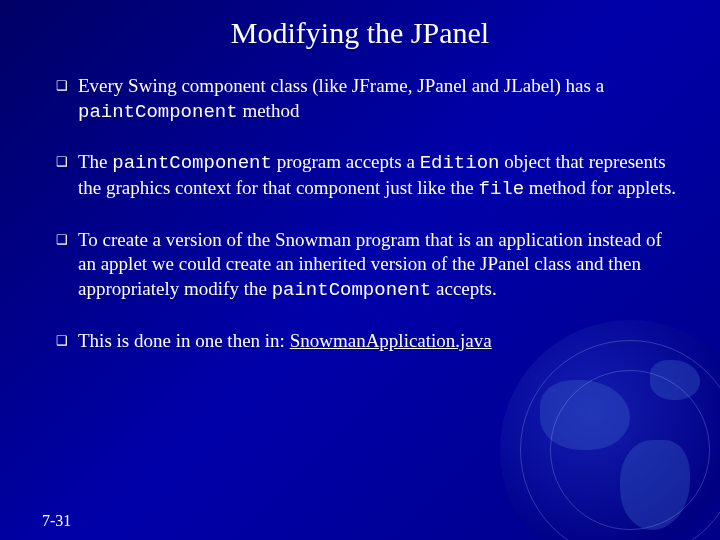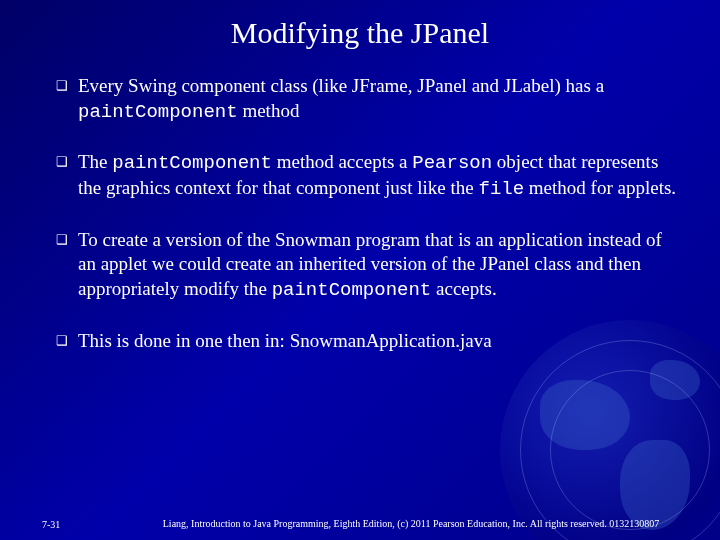--- a/index.html
+++ b/index.html
@@ -54,33 +54,33 @@
     font-size: 19px;
     line-height: 1.3;
   }
   .bullet .marker {
     flex: 0 0 22px;
     font-size: 13px;
     padding-top: 4px;
   }
   .bullet .text { flex: 1; }
   .mono { font-family: "Courier New", monospace; }
-  .underline { }
+  .underline { text-decoration: underline; }
   .footer {
     position: absolute;
     bottom: 6px;
     left: 0;
     width: 100%;
     display: flex;
     align-items: flex-end;
     font-size: 10px;
     padding: 0 20px 4px 42px;
   }
   .page-num {
-    font-size: 10px;
+    font-size: 16px;
     flex: 0 0 80px;
   }
   .copyright {
     flex: 1;
     text-align: center;
     line-height: 1.2;
     padding: 0 40px;
   }
 </style>
 </head>
@@ -99,21 +99,21 @@
   <div class="bullet">
     <div class="marker">❑</div>
     <div class="text">
       <span>Every Swing component class (like JFrame, JPanel and JLabel) has a </span><span class="mono">paintComponent</span><span> method</span>
     </div>
   </div>
 
   <div class="bullet">
     <div class="marker">❑</div>
     <div class="text">
-      <span>The </span><span class="mono">paintComponent</span><span> method accepts a </span><span class="mono">Pearson</span><span> object that represents the graphics context for that component just like the </span><span class="mono">file</span><span> method for applets.</span>
+      <span>The </span><span class="mono">paintComponent</span><span> program accepts a </span><span class="mono">Edition</span><span> object that represents the graphics context for that component just like the </span><span class="mono">file</span><span> method for applets.</span>
     </div>
   </div>
 
   <div class="bullet">
     <div class="marker">❑</div>
     <div class="text">
       <span>To create a version of the Snowman program that is an application instead of an applet we could create an inherited version of the JPanel class and then appropriately modify the </span><span class="mono">paintComponent</span><span> accepts.</span>
     </div>
   </div>
 
@@ -121,14 +121,13 @@
     <div class="marker">❑</div>
     <div class="text">
       <span>This is done in one then in: </span><span class="underline">SnowmanApplication.java</span>
     </div>
   </div>
 
 </div>
 
 <div class="footer">
   <div class="page-num">7-31</div>
-  <div class="copyright">Liang, Introduction to Java Programming, Eighth Edition, (c) 2011 Pearson Education, Inc. All rights reserved. 0132130807</div>
 </div>
 
 </body></html>

